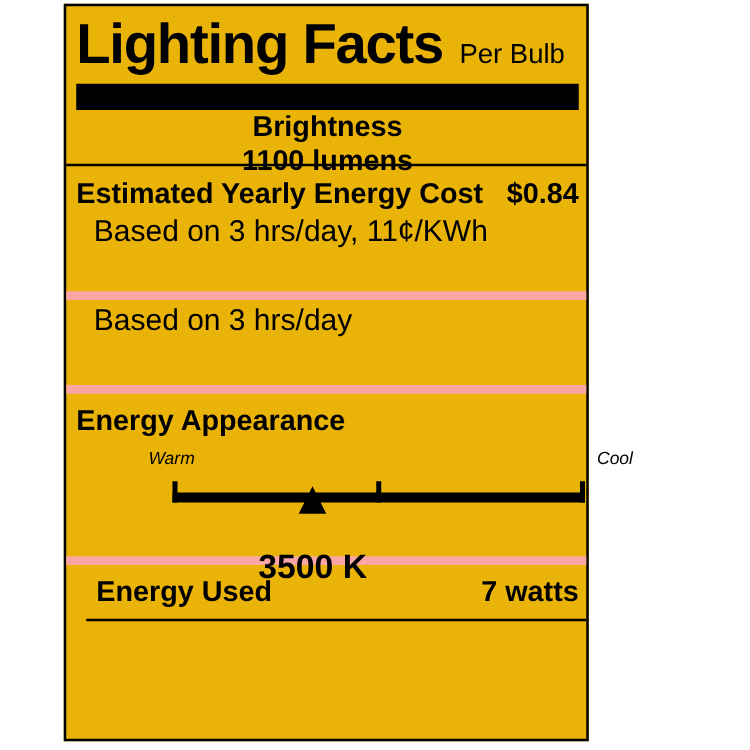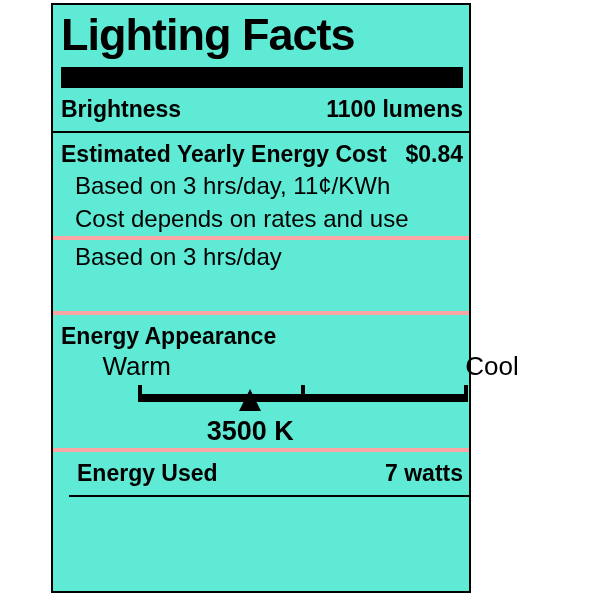--- a/index.html
+++ b/index.html
@@ -8,21 +8,21 @@
     background: #ffffff;
     font-family: "Liberation Sans", sans-serif;
     color: #000000;
     overflow: hidden;
   }
   .facts-label {
     position: absolute;
     left: 51px; top: 3px;
     width: 420px; height: 590px;
     border: 2px solid #000;
-    background: #5eead4;
+    background: #eab308;
   }
   
   .header {
     height: 62px;
     display: flex;
     align-items: baseline;
     padding: 0 6px 0 8px;
     overflow: hidden;
   }
   .title {
@@ -45,24 +45,24 @@
   
   .kv-row {
     display: flex;
     justify-content: space-between;
     align-items: center;
     padding: 0 6px 0 8px;
     border-bottom: 2px solid #000;
     font-size: 23px;
     font-weight: bold;
   }
-  .row-brightness { height: 45px; }
+  .row-brightness { height: 45px; flex-direction: column; }
   .row-energy-used { height: 45px; margin-left: 16px; }
   .section {
-    border-bottom: 4px solid #fca5a5;
+    border-bottom: 7px solid #fca5a5;
     padding: 0 6px 0 8px;
   }
   .section-cost { height: 107px; }
   .section-life { height: 75px; }
   .section-light { height: 137px; }
   .main-line {
     display: flex;
     justify-content: space-between;
     font-size: 23px;
     font-weight: bold;
@@ -77,21 +77,22 @@
   }
   
   .scale-area {
     position: relative;
     margin-left: 77px;
     width: 330px;
   }
   .wc-row {
     position: relative;
     height: 30px;
-    font-size: 26px;
+    font-size: 14px;
+    font-style: italic;
   }
   .wc-row .warm {
     position: absolute; left: 0; top: 0;
     transform: translateX(-52%);
     line-height: 30px;
   }
   .wc-row .cool {
     position: absolute; left: 100%; top: 0;
     transform: translateX(-50%);
     line-height: 30px;
@@ -121,54 +122,55 @@
     top: 8px;
     transform: translateX(-50%);
     width: 0; height: 0;
     border-left: 11px solid transparent;
     border-right: 11px solid transparent;
     border-bottom: 22px solid #000;
   }
   .temp-row {
     position: relative;
     height: 42px;
+    margin-top: 22px;
   }
   .temp-row .temp {
     position: absolute;
     top: 5px;
     transform: translateX(-50%);
     font-size: 27px;
     font-weight: bold;
     white-space: nowrap;
   }
   .filler { height: 94px; }
 </style>
 </head>
 <body>
 
 <div class="facts-label">
 
   <div class="header">
     <span class="title">Lighting Facts</span>
+    <span class="subtitle">Per Bulb</span>
   </div>
 
   <div class="black-bar"></div>
 
   <div class="kv-row row-brightness">
     <span>Brightness</span>
     <span>1100 lumens</span>
   </div>
 
   <div class="section section-cost">
     <div class="main-line">
       <span>Estimated Yearly Energy Cost</span>
       <span>$0.84</span>
     </div>
     <div class="note">Based on 3 hrs/day, 11¢/KWh</div>
-    <div class="note">Cost depends on rates and use</div>
   </div>
 
   <div class="section section-life">
     <div class="note">Based on 3 hrs/day</div>
   </div>
 
   <div class="section section-light">
     <div class="main-line">
       <span>Energy Appearance</span>
     </div>

